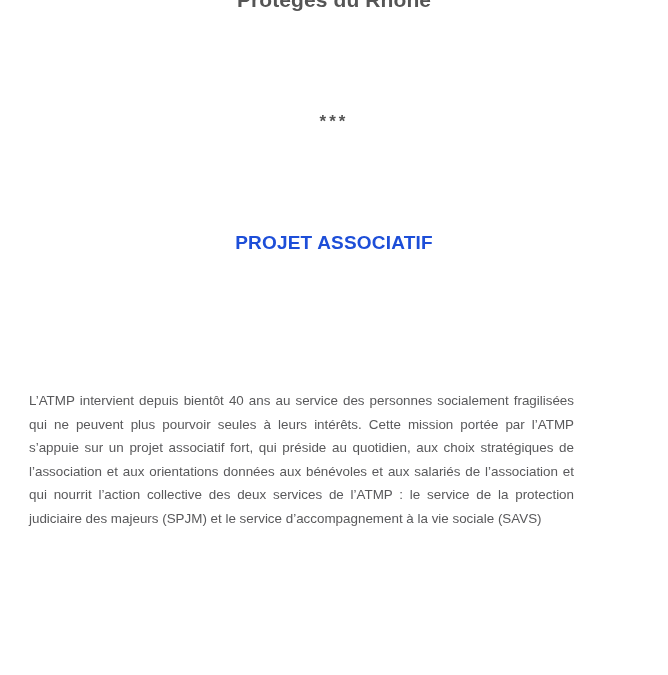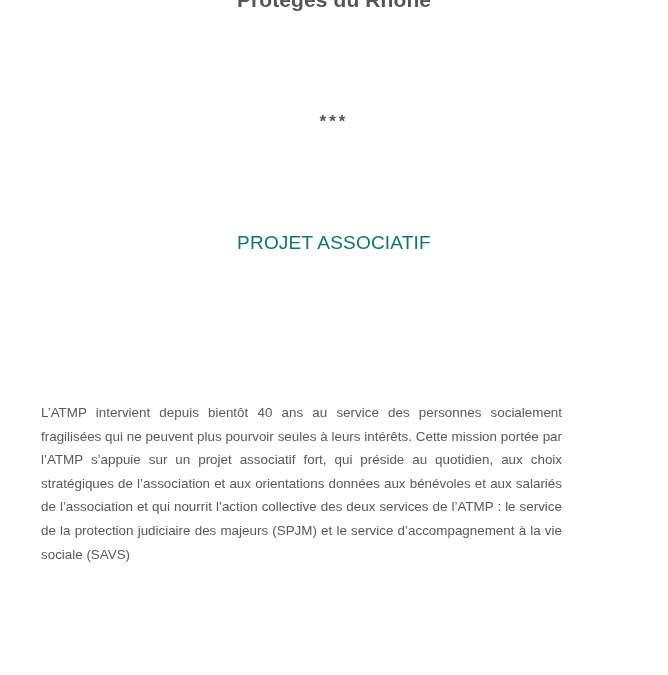--- a/index.html
+++ b/index.html
@@ -42,37 +42,37 @@
     letter-spacing: 3px;
     color: #555555;
   }
   .subtitle {
     position: absolute;
     top: 232px;
     left: 0;
     width: 668px;
     text-align: center;
     font-size: 19px;
-    font-weight: normal;
-    color: #0f766e;
+    font-weight: bold;
+    color: #1d4ed8;
     letter-spacing: 0.2px;
   }
   .body-text {
     position: absolute;
     top: 389px;
     left: 29px;
     width: 545px;
     text-align: justify;
     text-justify: inter-word;
     font-size: 13.4px;
     line-height: 23.6px;
     color: #59595b;
   }
   .body-text p {
-    margin: 12px;
+    margin: 0;
   }
 </style>
 </head>
 <body>
 
 <div class="page">
 
   <div class="title-top">Protégés du Rhône</div>
 
   <div class="stars">***</div>

